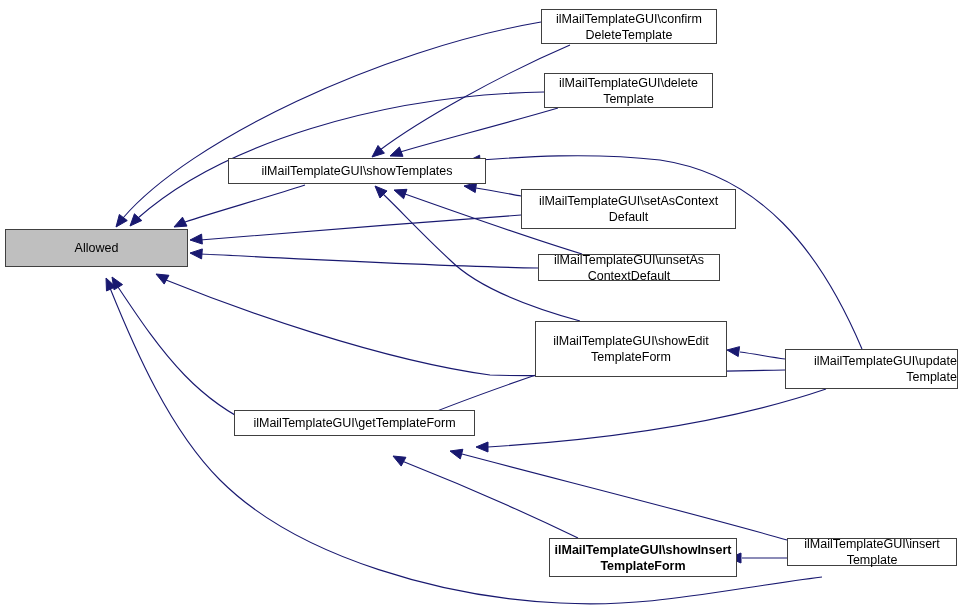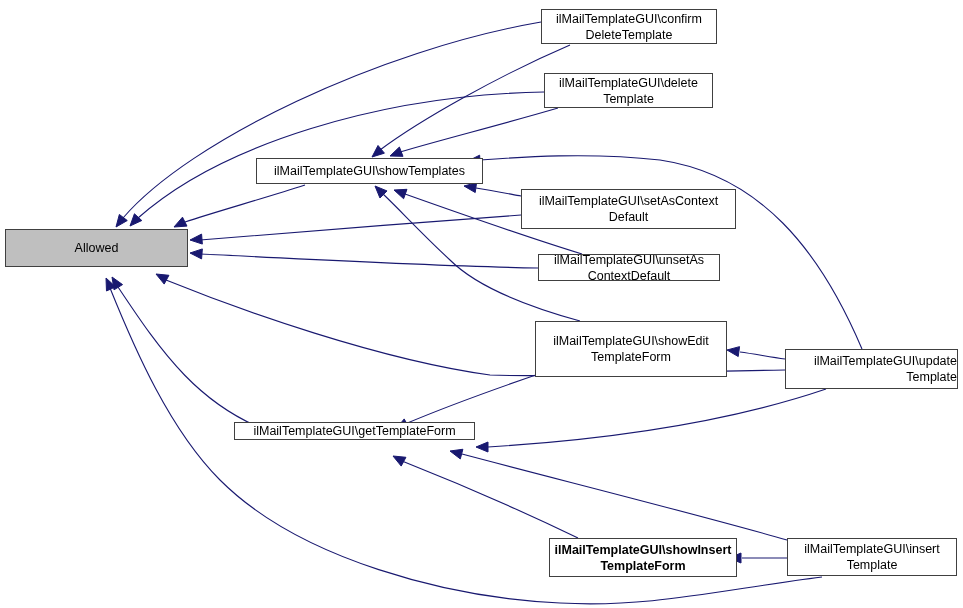--- a/index.html
+++ b/index.html
@@ -94,24 +94,24 @@
     <g>
       <path d="M787,558 C770,558 755,558 742,558" class="edge" stroke="#191970"></path>
       <polygon points="729,558 741,553 741,563" class="arrow" fill="#191970"></polygon>
     </g>
   </svg>
 
 <div id="nodes">
     <div class="node root" style="background: rgb(191, 191, 191); left: 5px; top: 229px; width: 183px; height: 38px;">
       <span>Allowed</span>
     </div>
-    <div class="node" style="left: 256px; top: 158px; width: 227px; height: 26px;">
+    <div class="node" style="left: 228px; top: 158px; width: 258px; height: 26px;">
       <span>ilMailTemplateGUI\showTemplates</span>
     </div>
-    <div class="node" style="left: 234px; top: 422px; width: 241px; height: 18px;">
+    <div class="node" style="left: 234px; top: 410px; width: 241px; height: 26px;">
       <span>ilMailTemplateGUI\getTemplateForm</span>
     </div>
     <div class="node" style="left: 541px; top: 9px; width: 176px; height: 35px;">
       <span>ilMailTemplateGUI\confirm</span>
       <span>DeleteTemplate</span>
     </div>
     <div class="node" style="left: 544px; top: 73px; width: 169px; height: 35px; text-align: right;">
       <span>ilMailTemplateGUI\delete</span>
       <span>Template</span>
     </div>
@@ -128,17 +128,17 @@
       <span>TemplateForm</span>
     </div>
     <div class="node" style="left: 785px; top: 349px; width: 173px; height: 40px; align-items: flex-end;">
       <span>ilMailTemplateGUI\update</span>
       <span>Template</span>
     </div>
     <div class="node" style="left: 549px; top: 538px; width: 188px; height: 39px; font-weight: bold;">
       <span>ilMailTemplateGUI\showInsert</span>
       <span>TemplateForm</span>
     </div>
-    <div class="node" style="left: 787px; top: 538px; width: 170px; height: 38px;">
+    <div class="node" style="left: 787px; top: 538px; width: 170px; height: 28px;">
       <span>ilMailTemplateGUI\insert</span>
       <span>Template</span>
     </div>
   </div>
 
 </body></html>

